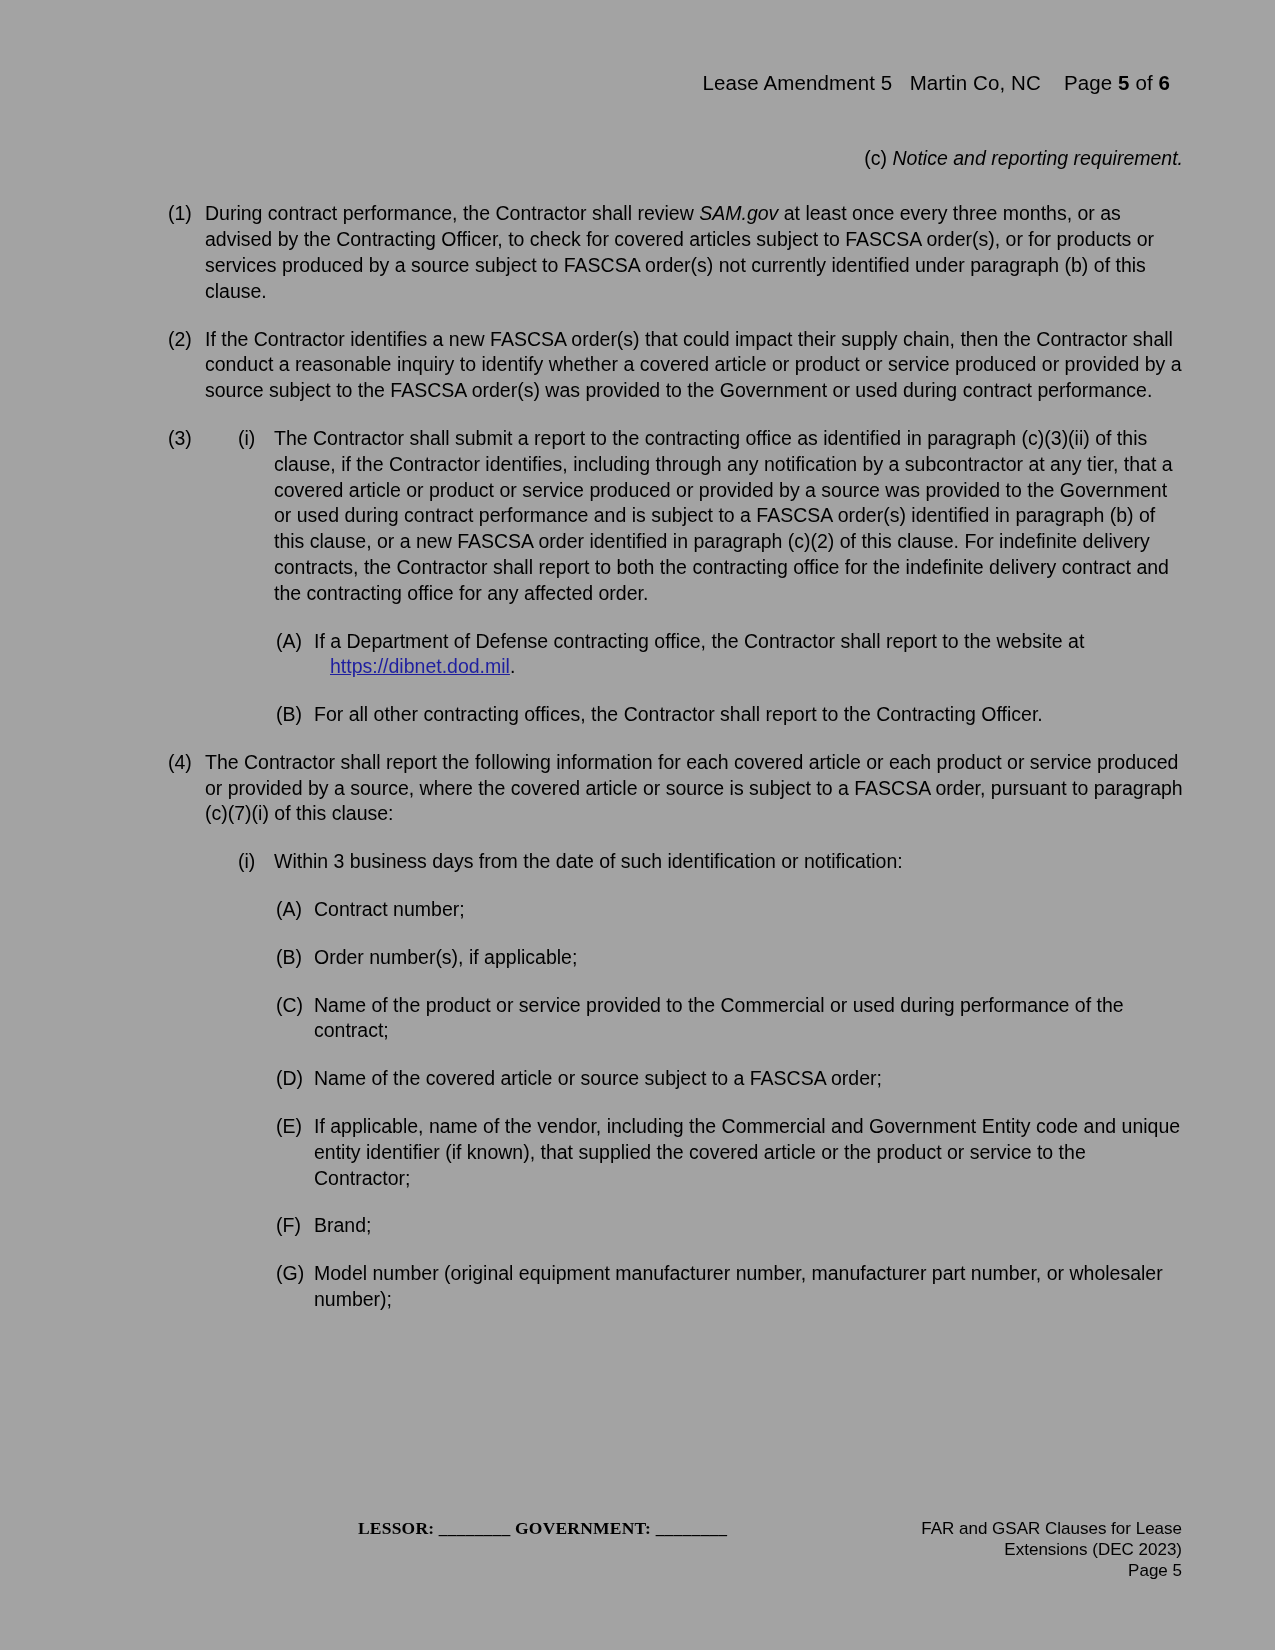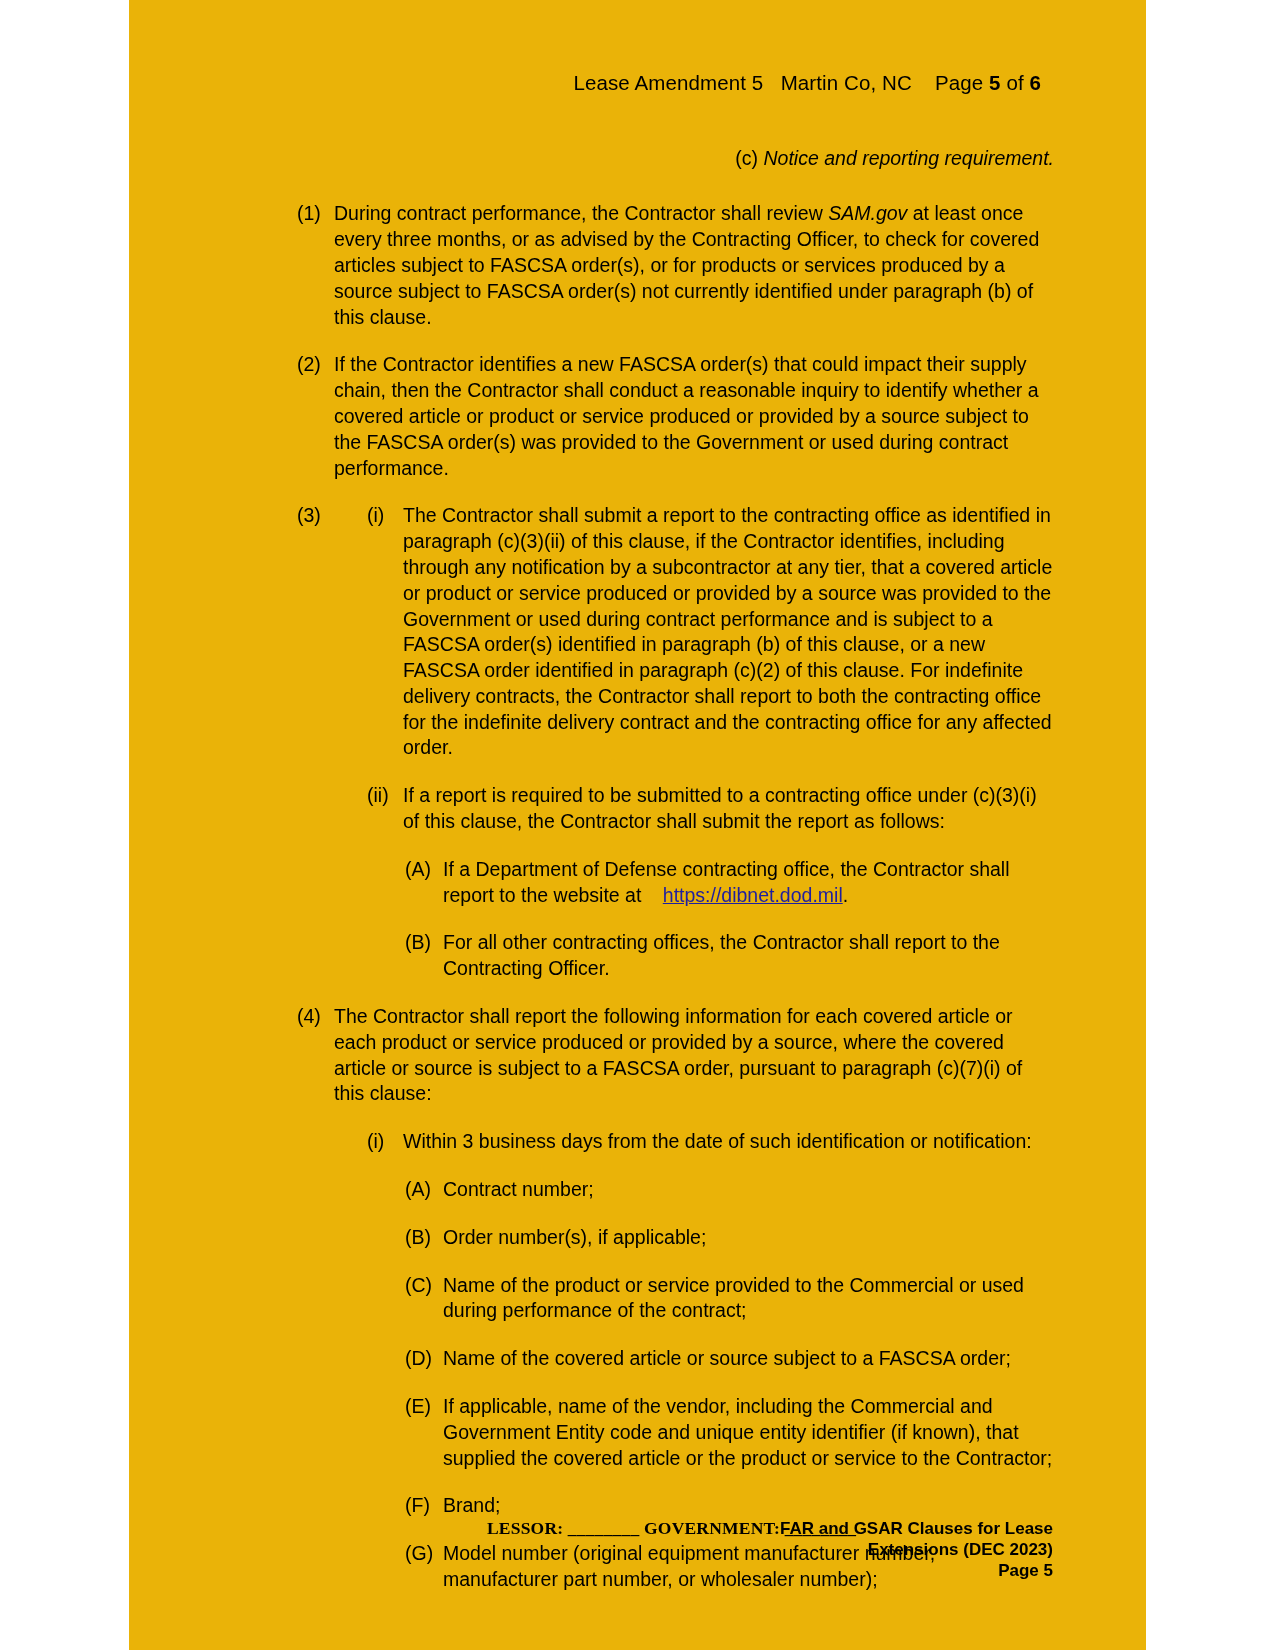--- a/index.html
+++ b/index.html
@@ -6,24 +6,24 @@
     margin: 0;
     padding: 0;
     background: #ffffff;
   }
   body {
     font-family: "Liberation Sans", sans-serif;
     color: #000000;
   }
   .page {
     position: relative;
-    width: 1017px;
+    width: 1275px;
     height: 1650px;
     margin: 0 auto;
-    background: #eab308;
+    background: #a3a3a3;
     box-sizing: border-box;
     overflow: hidden;
   }
 
   
   .doc-header {
     position: absolute;
     top: 46px;
     right: 105px;
     font-size: 20.5px;
@@ -100,21 +100,21 @@
     font-weight: bold;
     white-space: pre;
     letter-spacing: 0.2px;
     font-family: Liberation Serif, serif;
   }
   .footer-right {
     position: absolute;
     right: 93px;
     top: 4px;
     font-size: 17px;
-    font-weight: bold;
+    font-weight: normal;
     text-align: right;
     line-height: 21px;
   }
   .footer-right div { white-space: pre; }
 </style>
 </head>
 <body>
 
 <div class="page">
 
@@ -139,24 +139,20 @@
     <div class="item lvl1 item-empty">
       <span class="marker">(3)</span>
       <span class="itext"></span>
     </div>
 
     <div class="item lvl2">
       <span class="marker">(i)</span>
       <span class="itext">The Contractor shall submit a report to the contracting office as identified in paragraph (c)(3)(ii) of this clause, if the Contractor identifies, including through any notification by a subcontractor at any tier, that a covered article or product or service produced or provided by a source was provided to the Government or used during contract performance and is subject to a FASCSA order(s) identified in paragraph (b) of this clause, or a new FASCSA order identified in paragraph (c)(2) of this clause. For indefinite delivery contracts, the Contractor shall report to both the contracting office for the indefinite delivery contract and the contracting office for any affected order.</span>
     </div>
 
-    <div class="item lvl2">
-      <span class="marker">(ii)</span>
-      <span class="itext">If a report is required to be submitted to a contracting office under (c)(3)(i) of this clause, the Contractor shall submit the report as follows:</span>
-    </div>
 
     <div class="item lvl3">
       <span class="marker">(A)</span>
       <span class="itext"><span>If a Department of Defense contracting office, the Contractor shall report to the website at </span><a class="ext-link" href="#">https://dibnet.dod.mil</a><span>.</span></span>
     </div>
 
     <div class="item lvl3">
       <span class="marker">(B)</span>
       <span class="itext">For all other contracting offices, the Contractor shall report to the Contracting Officer.</span>
     </div>

